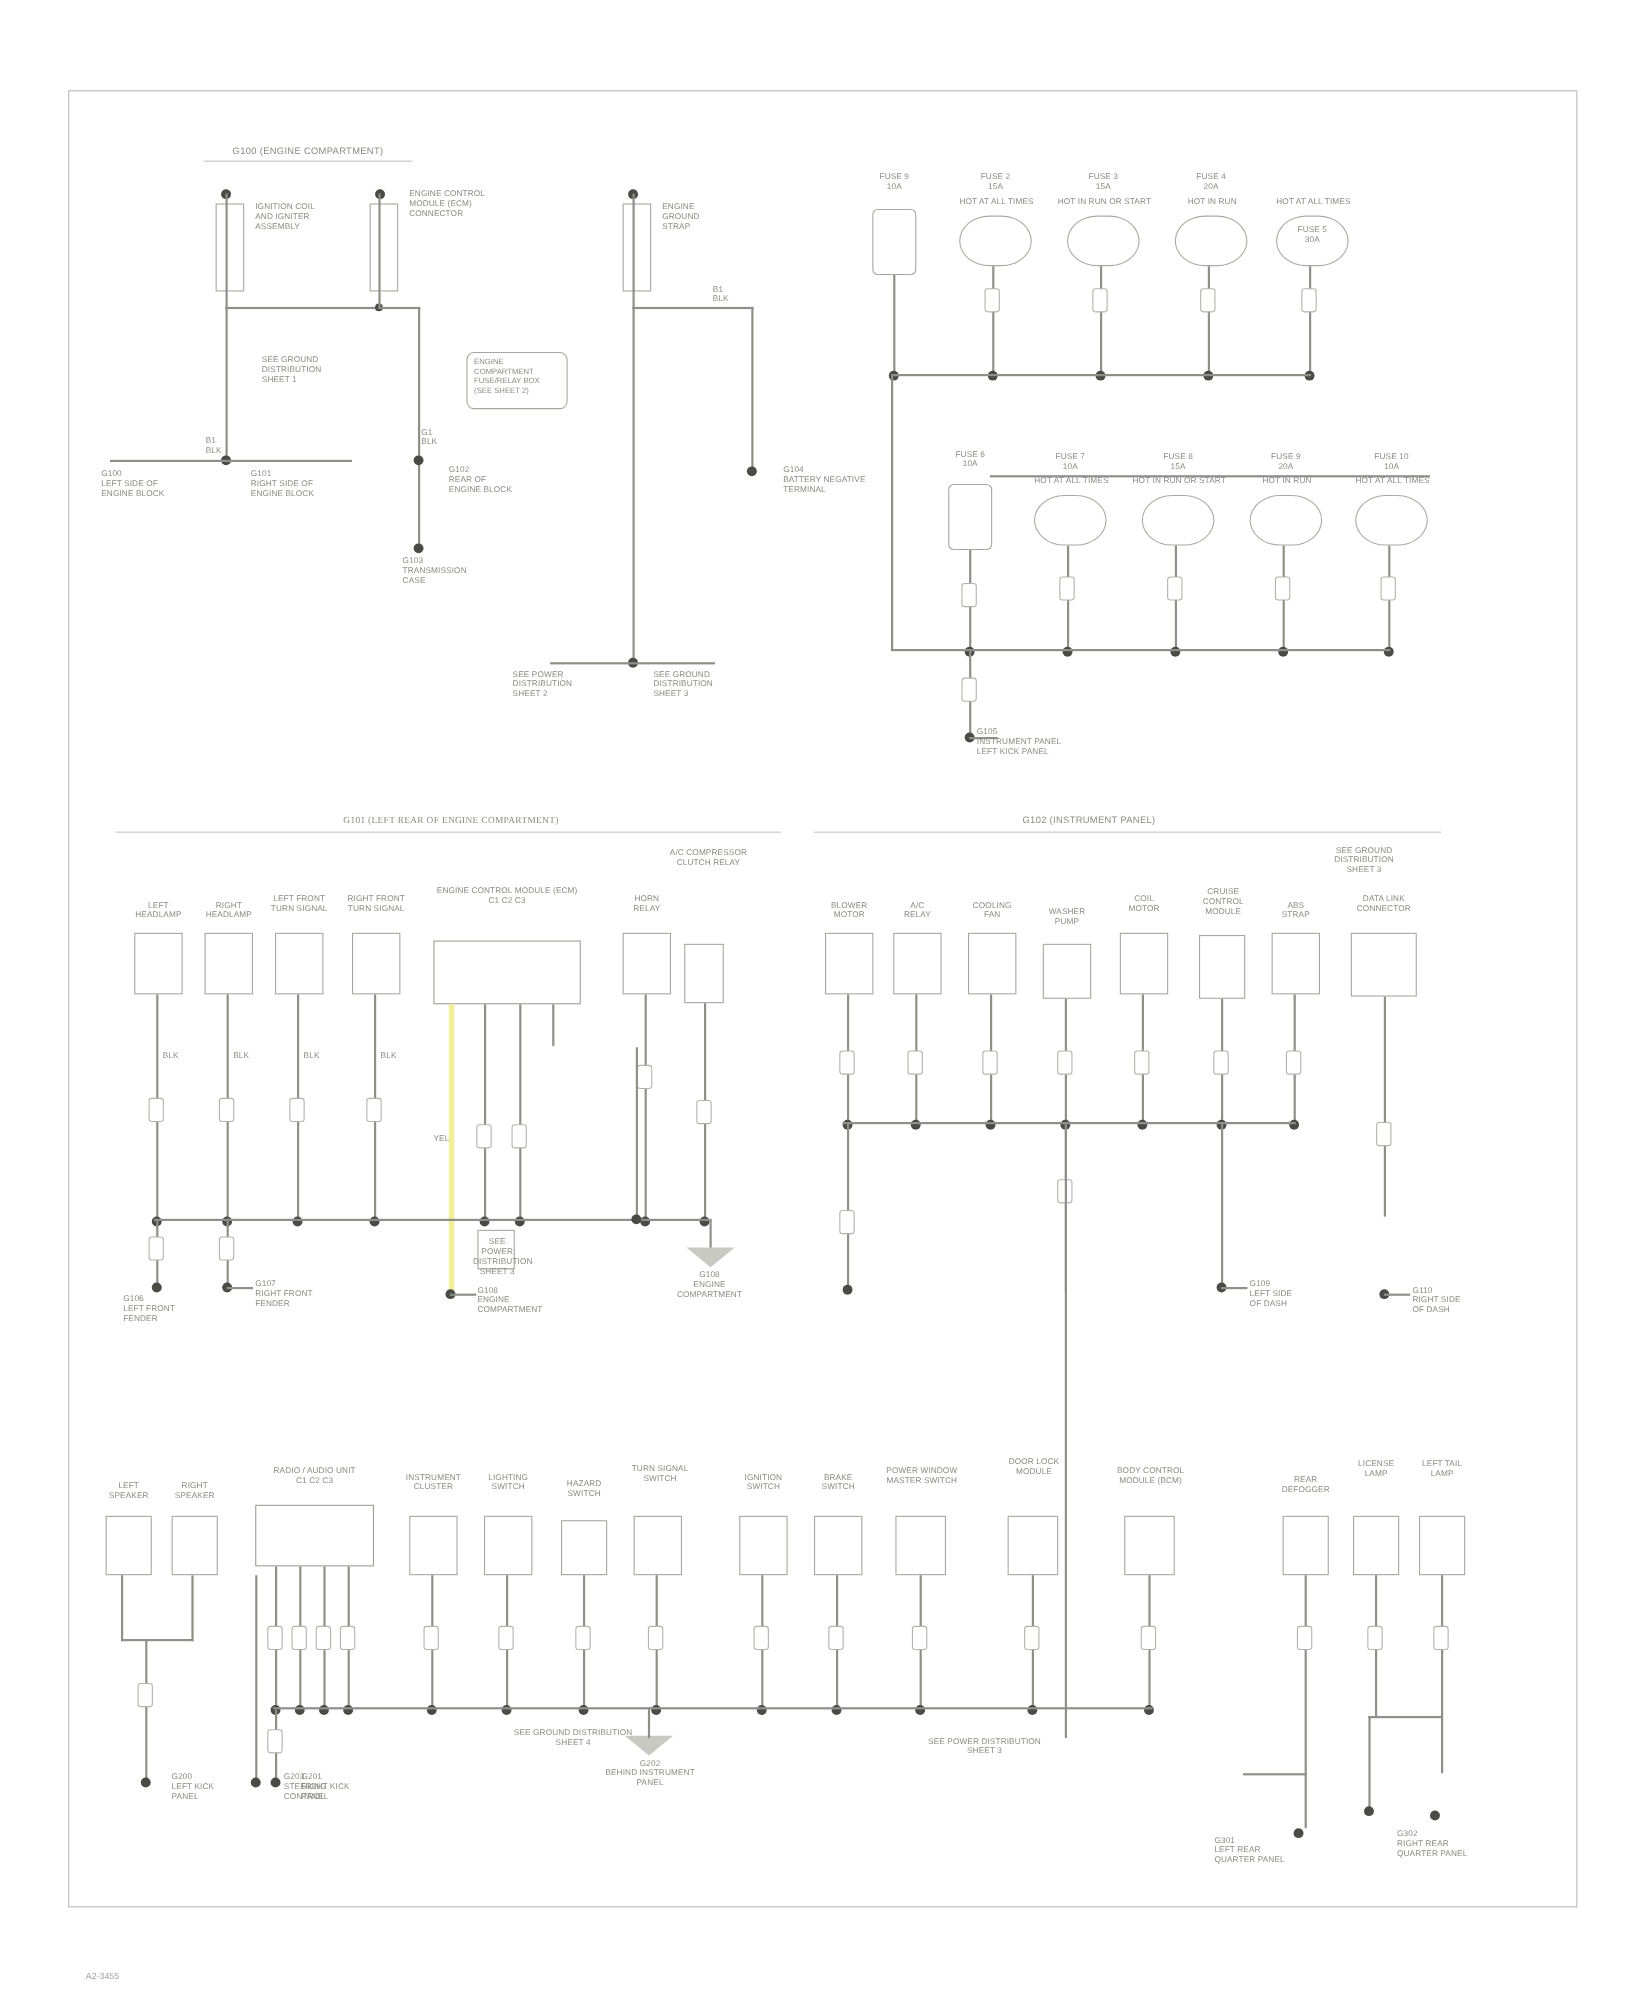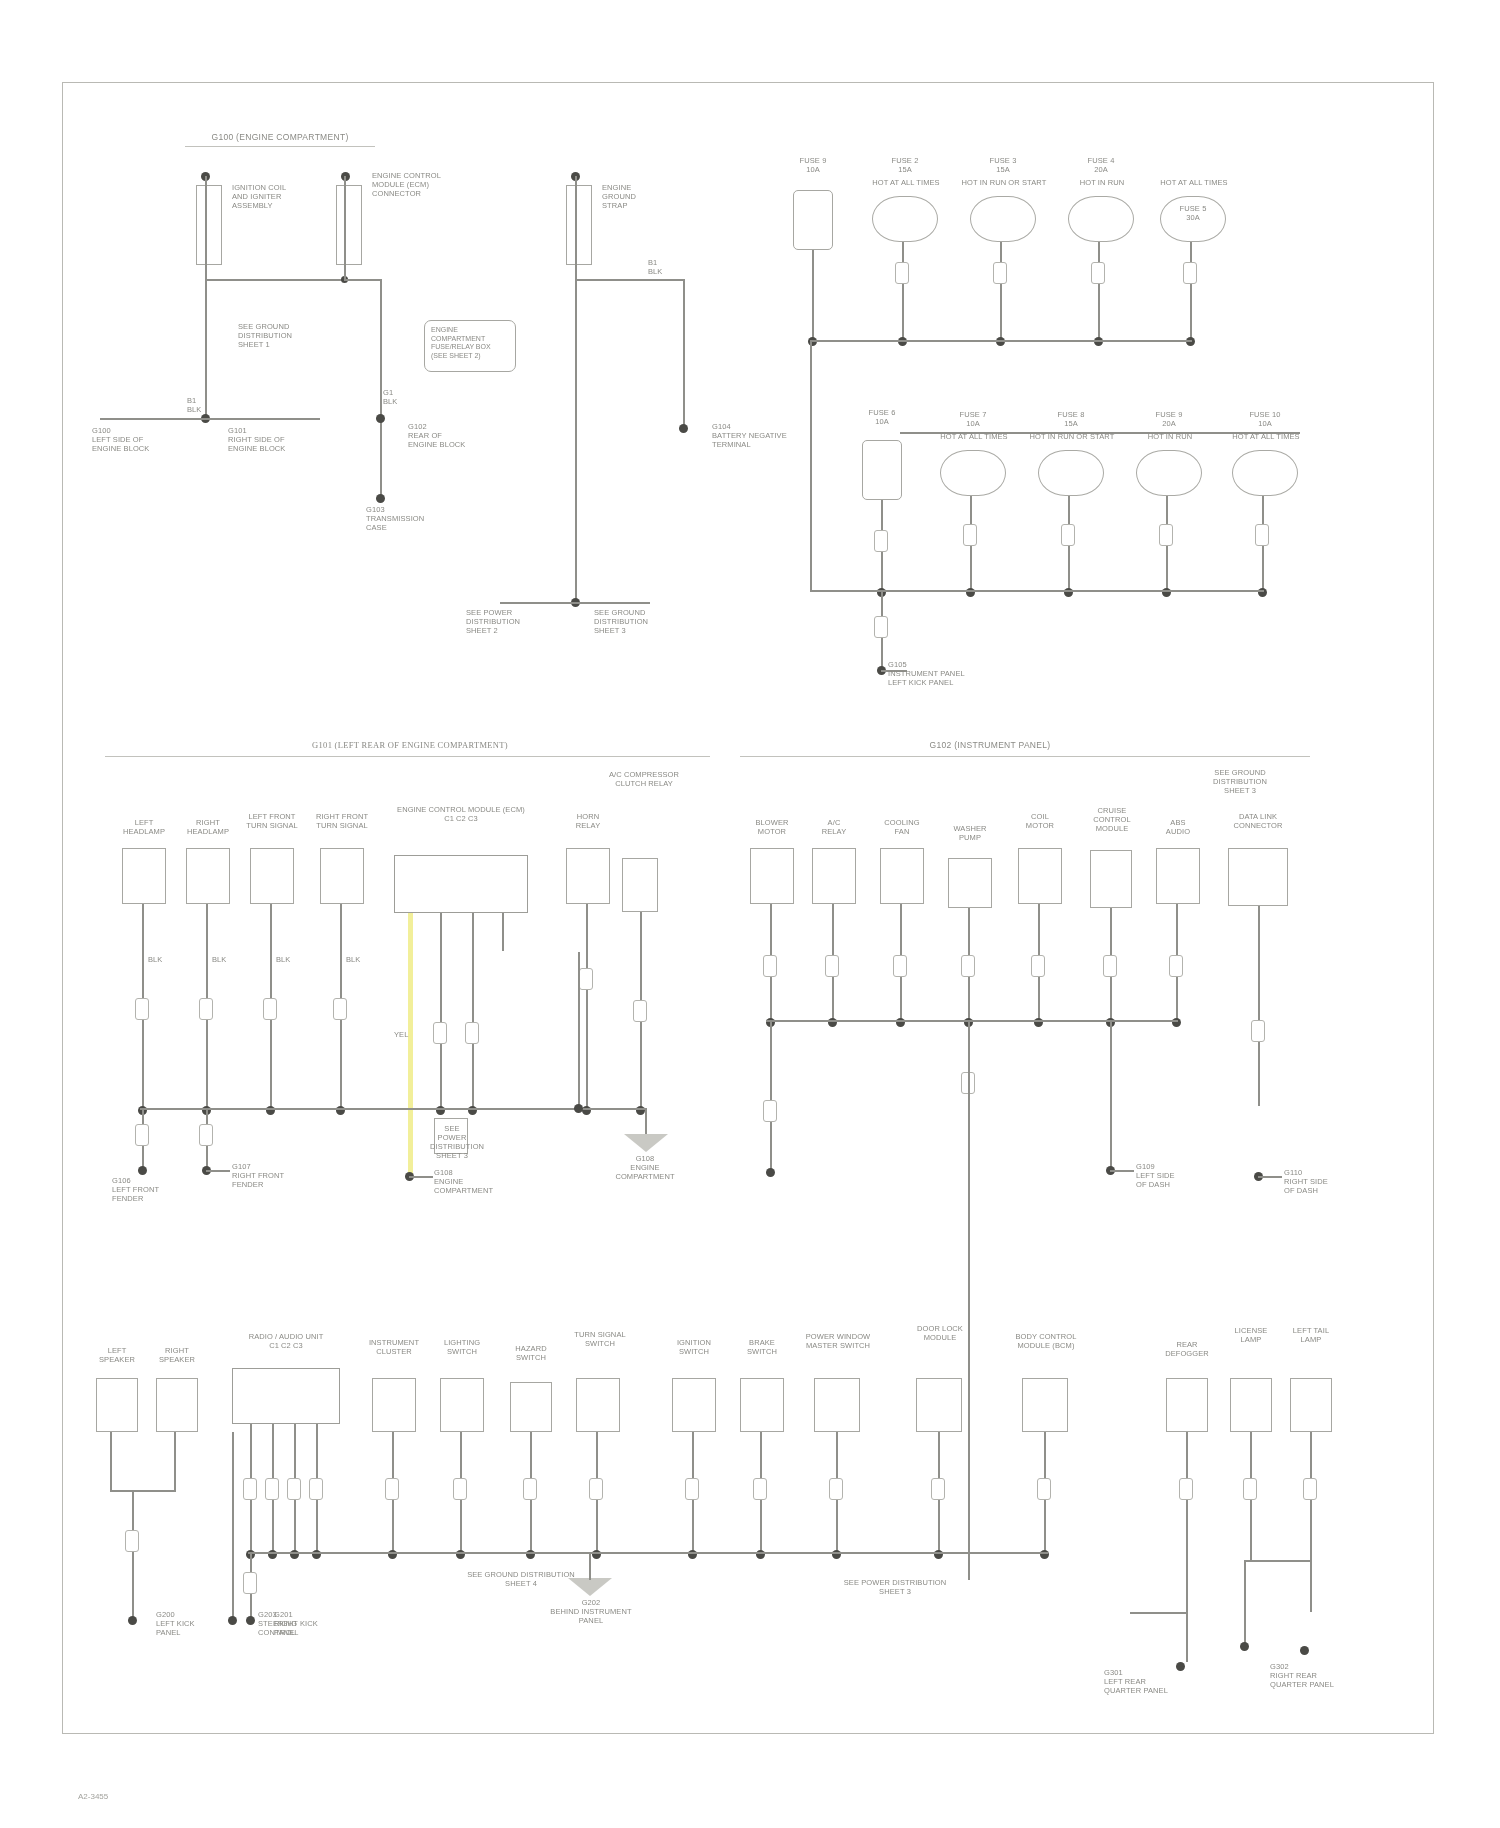--- a/index.html
+++ b/index.html
@@ -429,21 +429,21 @@
   <div class="box" style="left:1090px; top:850px; width:42px; height:58px;"></div>
   <div class="lbl c" style="left:1080px; top:806px; width:64px;">CRUISE
 CONTROL
 MODULE</div>
   <div class="wire v" style="left:1110px; top:908px; height:116px;"></div>
   <div class="box fuse" style="left:1103px; top:955px; width:14px; height:22px;"></div>
   <div class="node" style="left:1106px; top:1018px;"></div>
 
   <div class="box" style="left:1156px; top:848px; width:44px; height:56px;"></div>
   <div class="lbl c" style="left:1146px; top:818px; width:64px;">ABS
-AUDIO</div>
+STRAP</div>
   <div class="wire v" style="left:1176px; top:904px; height:120px;"></div>
   <div class="box fuse" style="left:1169px; top:955px; width:14px; height:22px;"></div>
   <div class="node" style="left:1172px; top:1018px;"></div>
 
   <div class="box" style="left:1228px; top:848px; width:60px; height:58px;"></div>
   <div class="lbl c" style="left:1218px; top:812px; width:80px;">DATA LINK
 CONNECTOR</div>
   <div class="wire v" style="left:1258px; top:906px; height:200px;"></div>
   <div class="box fuse" style="left:1251px; top:1020px; width:14px; height:22px;"></div>
   <div class="node" style="left:1254px; top:1172px;"></div>

